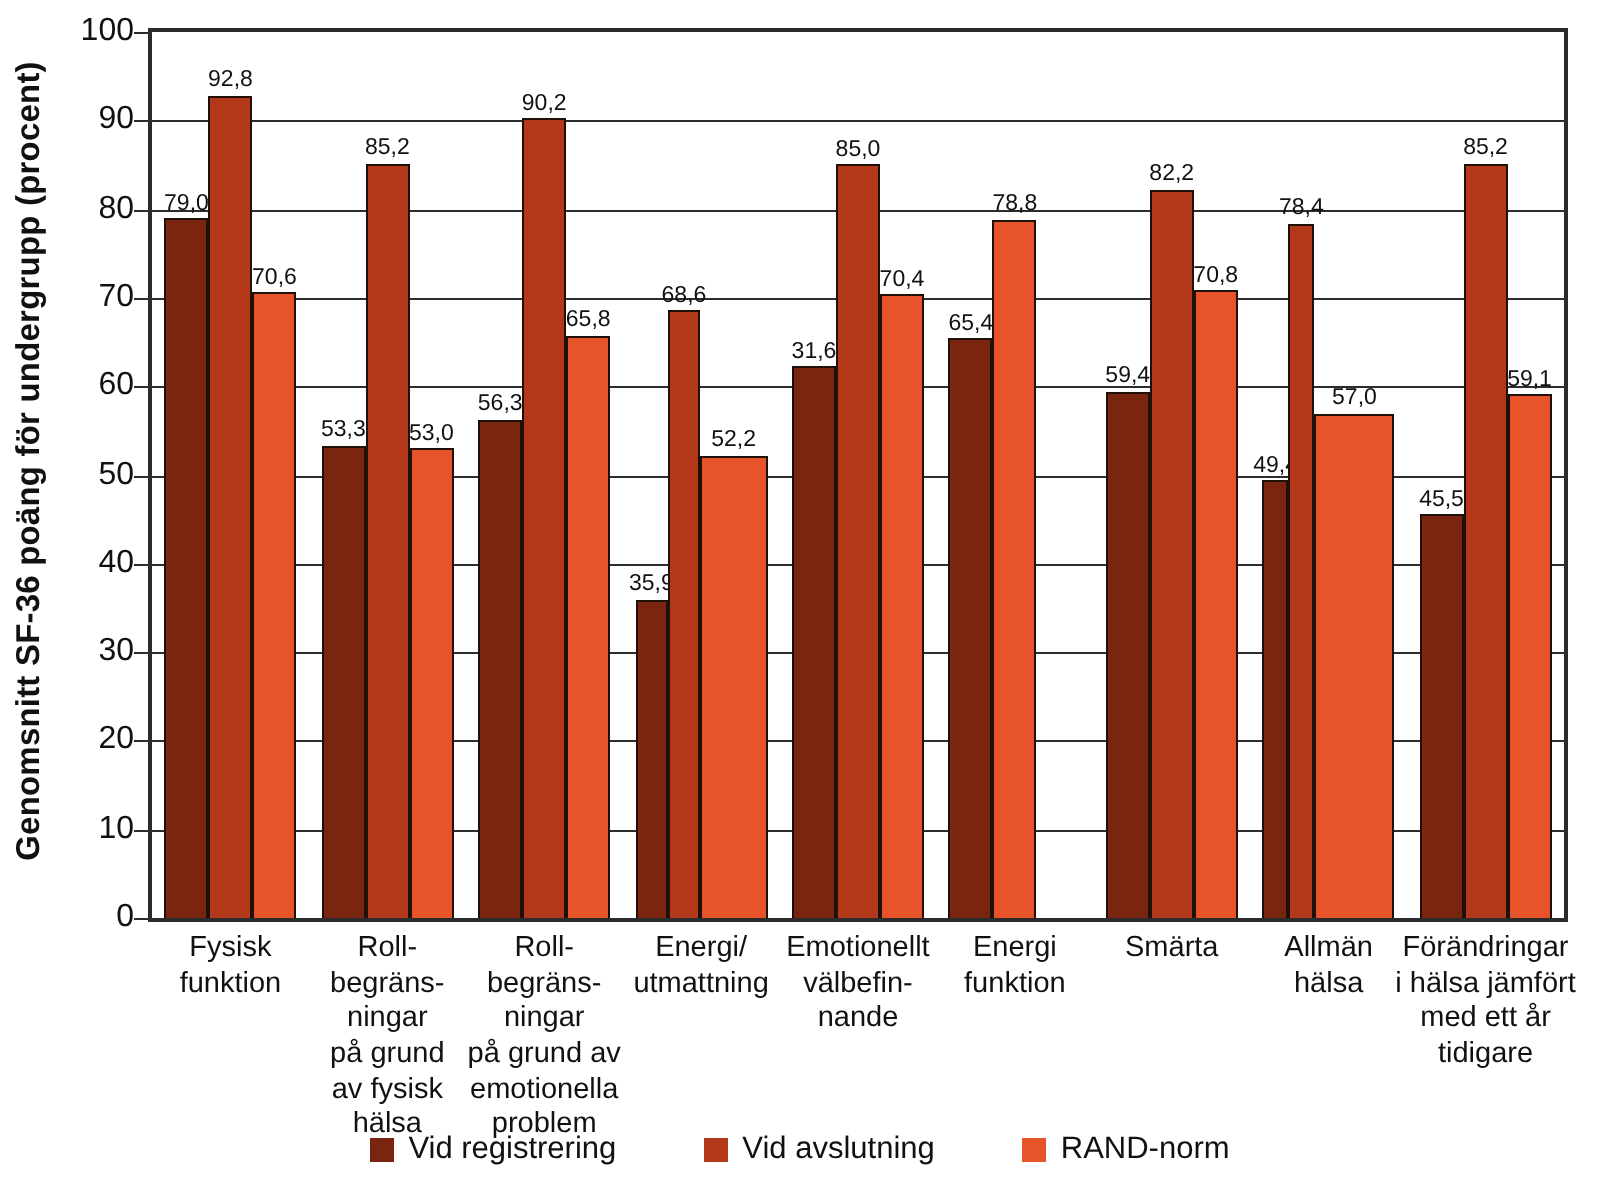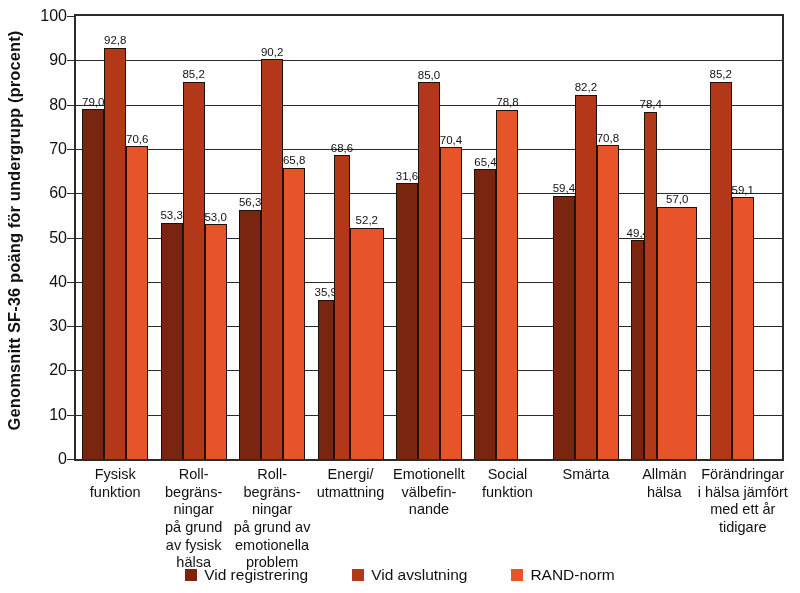--- a/index.html
+++ b/index.html
@@ -295,20 +295,23 @@
           <div class="barlabel">49,4</div>
         </div>
         <div class="bar" title="Vid avslutning: 78,4" style="width: 22px; height: 347.312px; background: rgb(179, 56, 26);">
           <div class="barlabel">78,4</div>
         </div>
         <div class="bar" title="RAND-norm: 57,0" style="width: 42px; height: 252.51px; background: rgb(232, 84, 42); padding-left: 36px;">
           <div class="barlabel">57,0</div>
         </div>
       </div>
       <div class="group" style="left: 633.778px; width: 66px;">
+        <div class="bar" title="Vid registrering: 45,5" style="width: 22px; height: 201.565px; background: rgb(122, 37, 16);">
+          <div class="barlabel">45,5</div>
+        </div>
         <div class="bar" title="Vid avslutning: 85,2" style="width: 22px; height: 377.436px; background: rgb(179, 56, 26);">
           <div class="barlabel">85,2</div>
         </div>
         <div class="bar" title="RAND-norm: 59,1" style="width: 22px; height: 261.813px; background: rgb(232, 84, 42);">
           <div class="barlabel">59,1</div>
         </div>
       </div>
     </div>
 
   <div id="xlabels">
@@ -335,21 +338,21 @@
       <div class="xlabel" style="left: 307.778px; width: 90.4444px;">
         <div>Emotionellt</div>
         <div>välbefin-</div>
         <div>nande</div>
       </div>
       <div class="xlabel" style="left: 229.333px; width: 90.4444px;">
         <div>Energi/</div>
         <div>utmattning</div>
       </div>
       <div class="xlabel" style="left: 386.222px; width: 90.4444px;">
-        <div>Social</div>
+        <div>Energi</div>
         <div>funktion</div>
       </div>
       <div class="xlabel" style="left: 464.667px; width: 90.4444px;">
         <div>Smärta</div>
       </div>
       <div class="xlabel" style="left: 543.111px; width: 90.4444px;">
         <div>Allmän</div>
         <div>hälsa</div>
       </div>
       <div class="xlabel" style="left: 621.556px; width: 90.4444px;">

